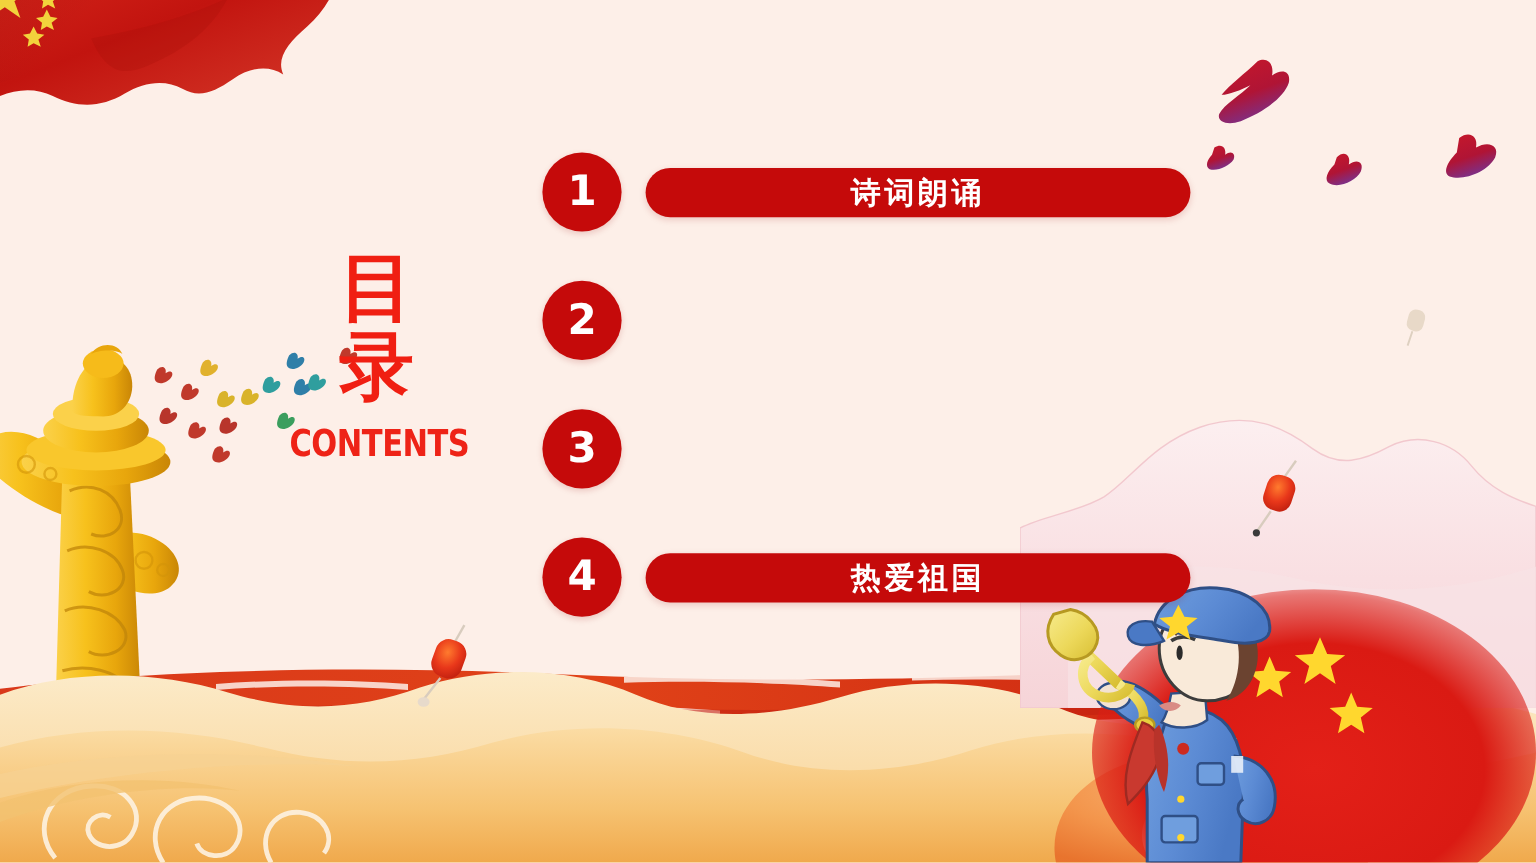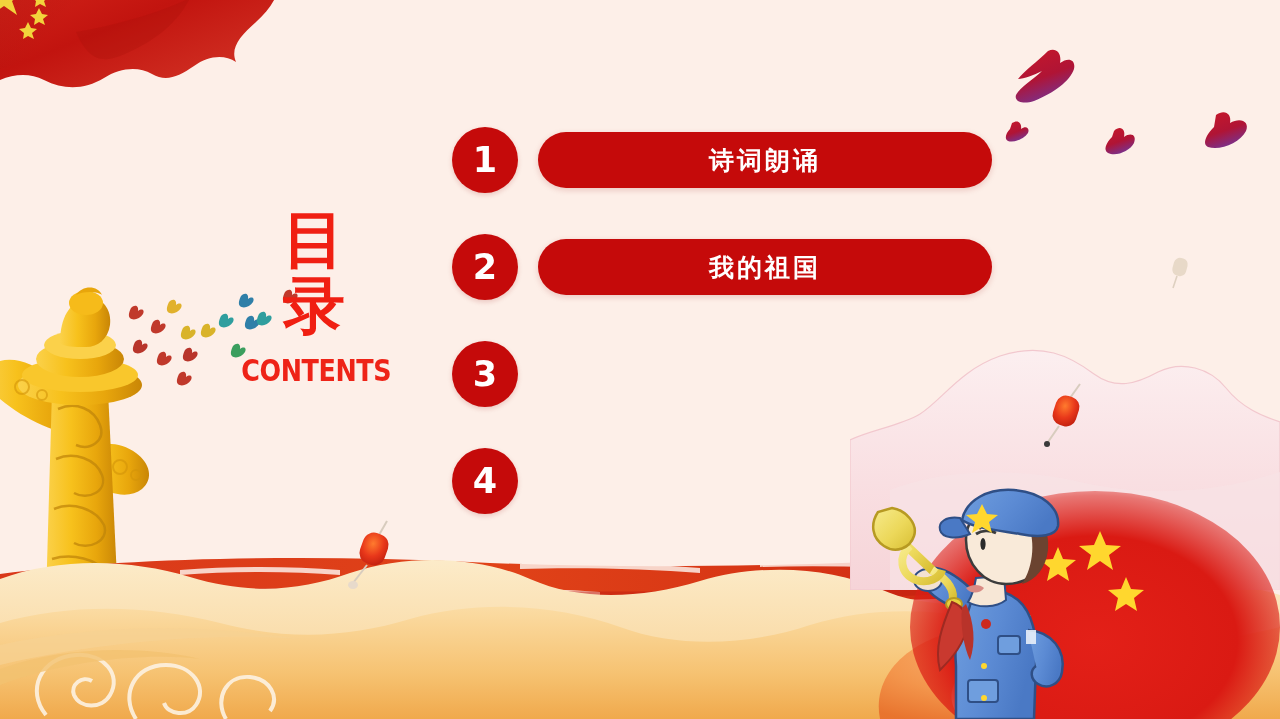--- a/index.html
+++ b/index.html
@@ -107,21 +107,21 @@
     justify-content:center;
     font-size:35px;
     font-weight:700;
     font-family:"DejaVu Sans","Liberation Sans",sans-serif;
     box-shadow:0 2px 5px rgba(150,10,10,0.18);
   }
 
   .toc-bar {
     margin-left:20px;
     flex:1 1 auto;
-    height:56px;
+    height:41px;
     border-radius:28px;
     background:#c50a0a;
     color:#fff;
     display:flex;
     align-items:center;
     justify-content:center;
     font-size:25px;
     font-weight:700;
     letter-spacing:3px;
     box-shadow:0 2px 6px rgba(150,10,10,0.18);
@@ -491,27 +491,27 @@
 
     <div id="toc-list">
 
       <div class="toc-row">
         <div class="toc-num">1</div>
         <div class="toc-bar">诗词朗诵</div>
       </div>
 
       <div class="toc-row">
         <div class="toc-num">2</div>
-        <div class="toc-bar">我的祖国</div>
       </div>
 
       <div class="toc-row">
         <div class="toc-num">3</div>
       </div>
 
       <div class="toc-row">
         <div class="toc-num">4</div>
+        <div class="toc-bar">热爱祖国</div>
       </div>
 
     </div>
   </div>
 
 </div>
 
 </body></html>

